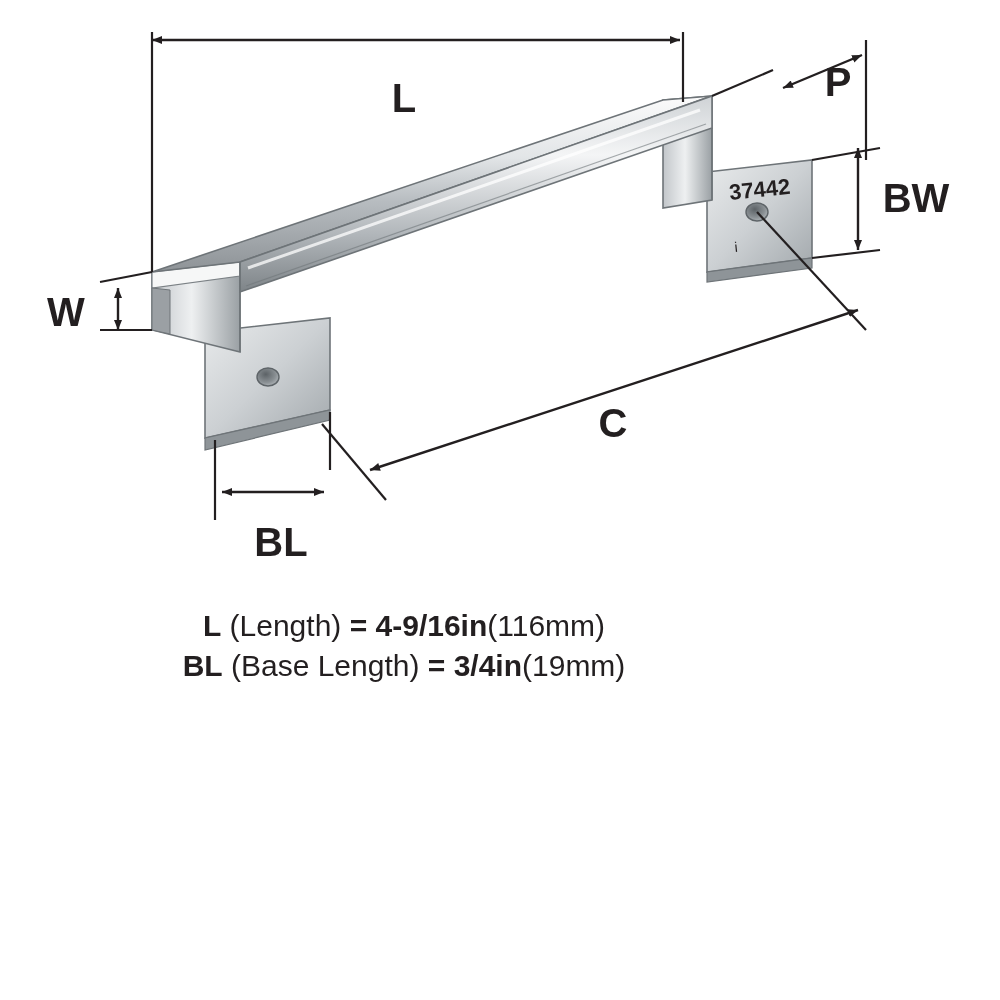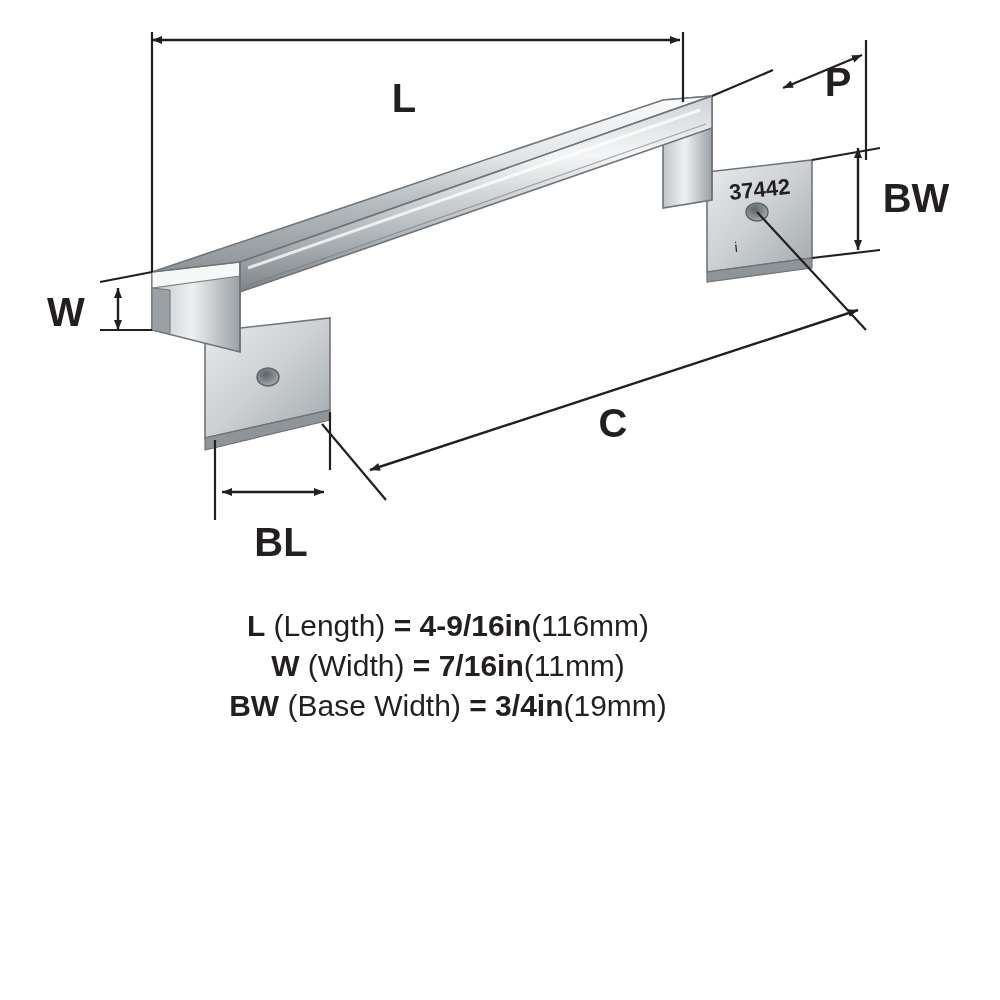--- a/index.html
+++ b/index.html
@@ -21,21 +21,20 @@
     top: 0;
     width: 1000px;
     height: 600px;
   }
   #spec-list {
     position: absolute;
     left: 0;
     top: 606px;
     width: 808px;
     text-align: center;
-    margin-left: 44px;
   }
   .spec-row {
     font-size: 30px;
     line-height: 40px;
     white-space: nowrap;
     color: #231f20;
   }
   .spec-sym {
     font-weight: bold;
   }
@@ -190,24 +189,18 @@
 </div>
 
 <div id="spec-list">
   <div class="spec-row">
     <span class="spec-sym">L</span>
     <span class="spec-name">(Length)</span>
     <span class="spec-eq">=</span>
     <span class="spec-val">4-9/16in</span><span class="spec-metric">(116mm)</span>
   </div>
   <div class="spec-row">
-    <span class="spec-sym">W</span>
-    <span class="spec-name">(Width)</span>
-    <span class="spec-eq">=</span>
-    <span class="spec-val">7/16in</span><span class="spec-metric">(11mm)</span>
-  </div>
-  <div class="spec-row">
-    <span class="spec-sym">BW</span>
-    <span class="spec-name">(Base Width)</span>
+    <span class="spec-sym">BL</span>
+    <span class="spec-name">(Base Length)</span>
     <span class="spec-eq">=</span>
     <span class="spec-val">3/4in</span><span class="spec-metric">(19mm)</span>
   </div>
 </div>
 
 </body></html>

